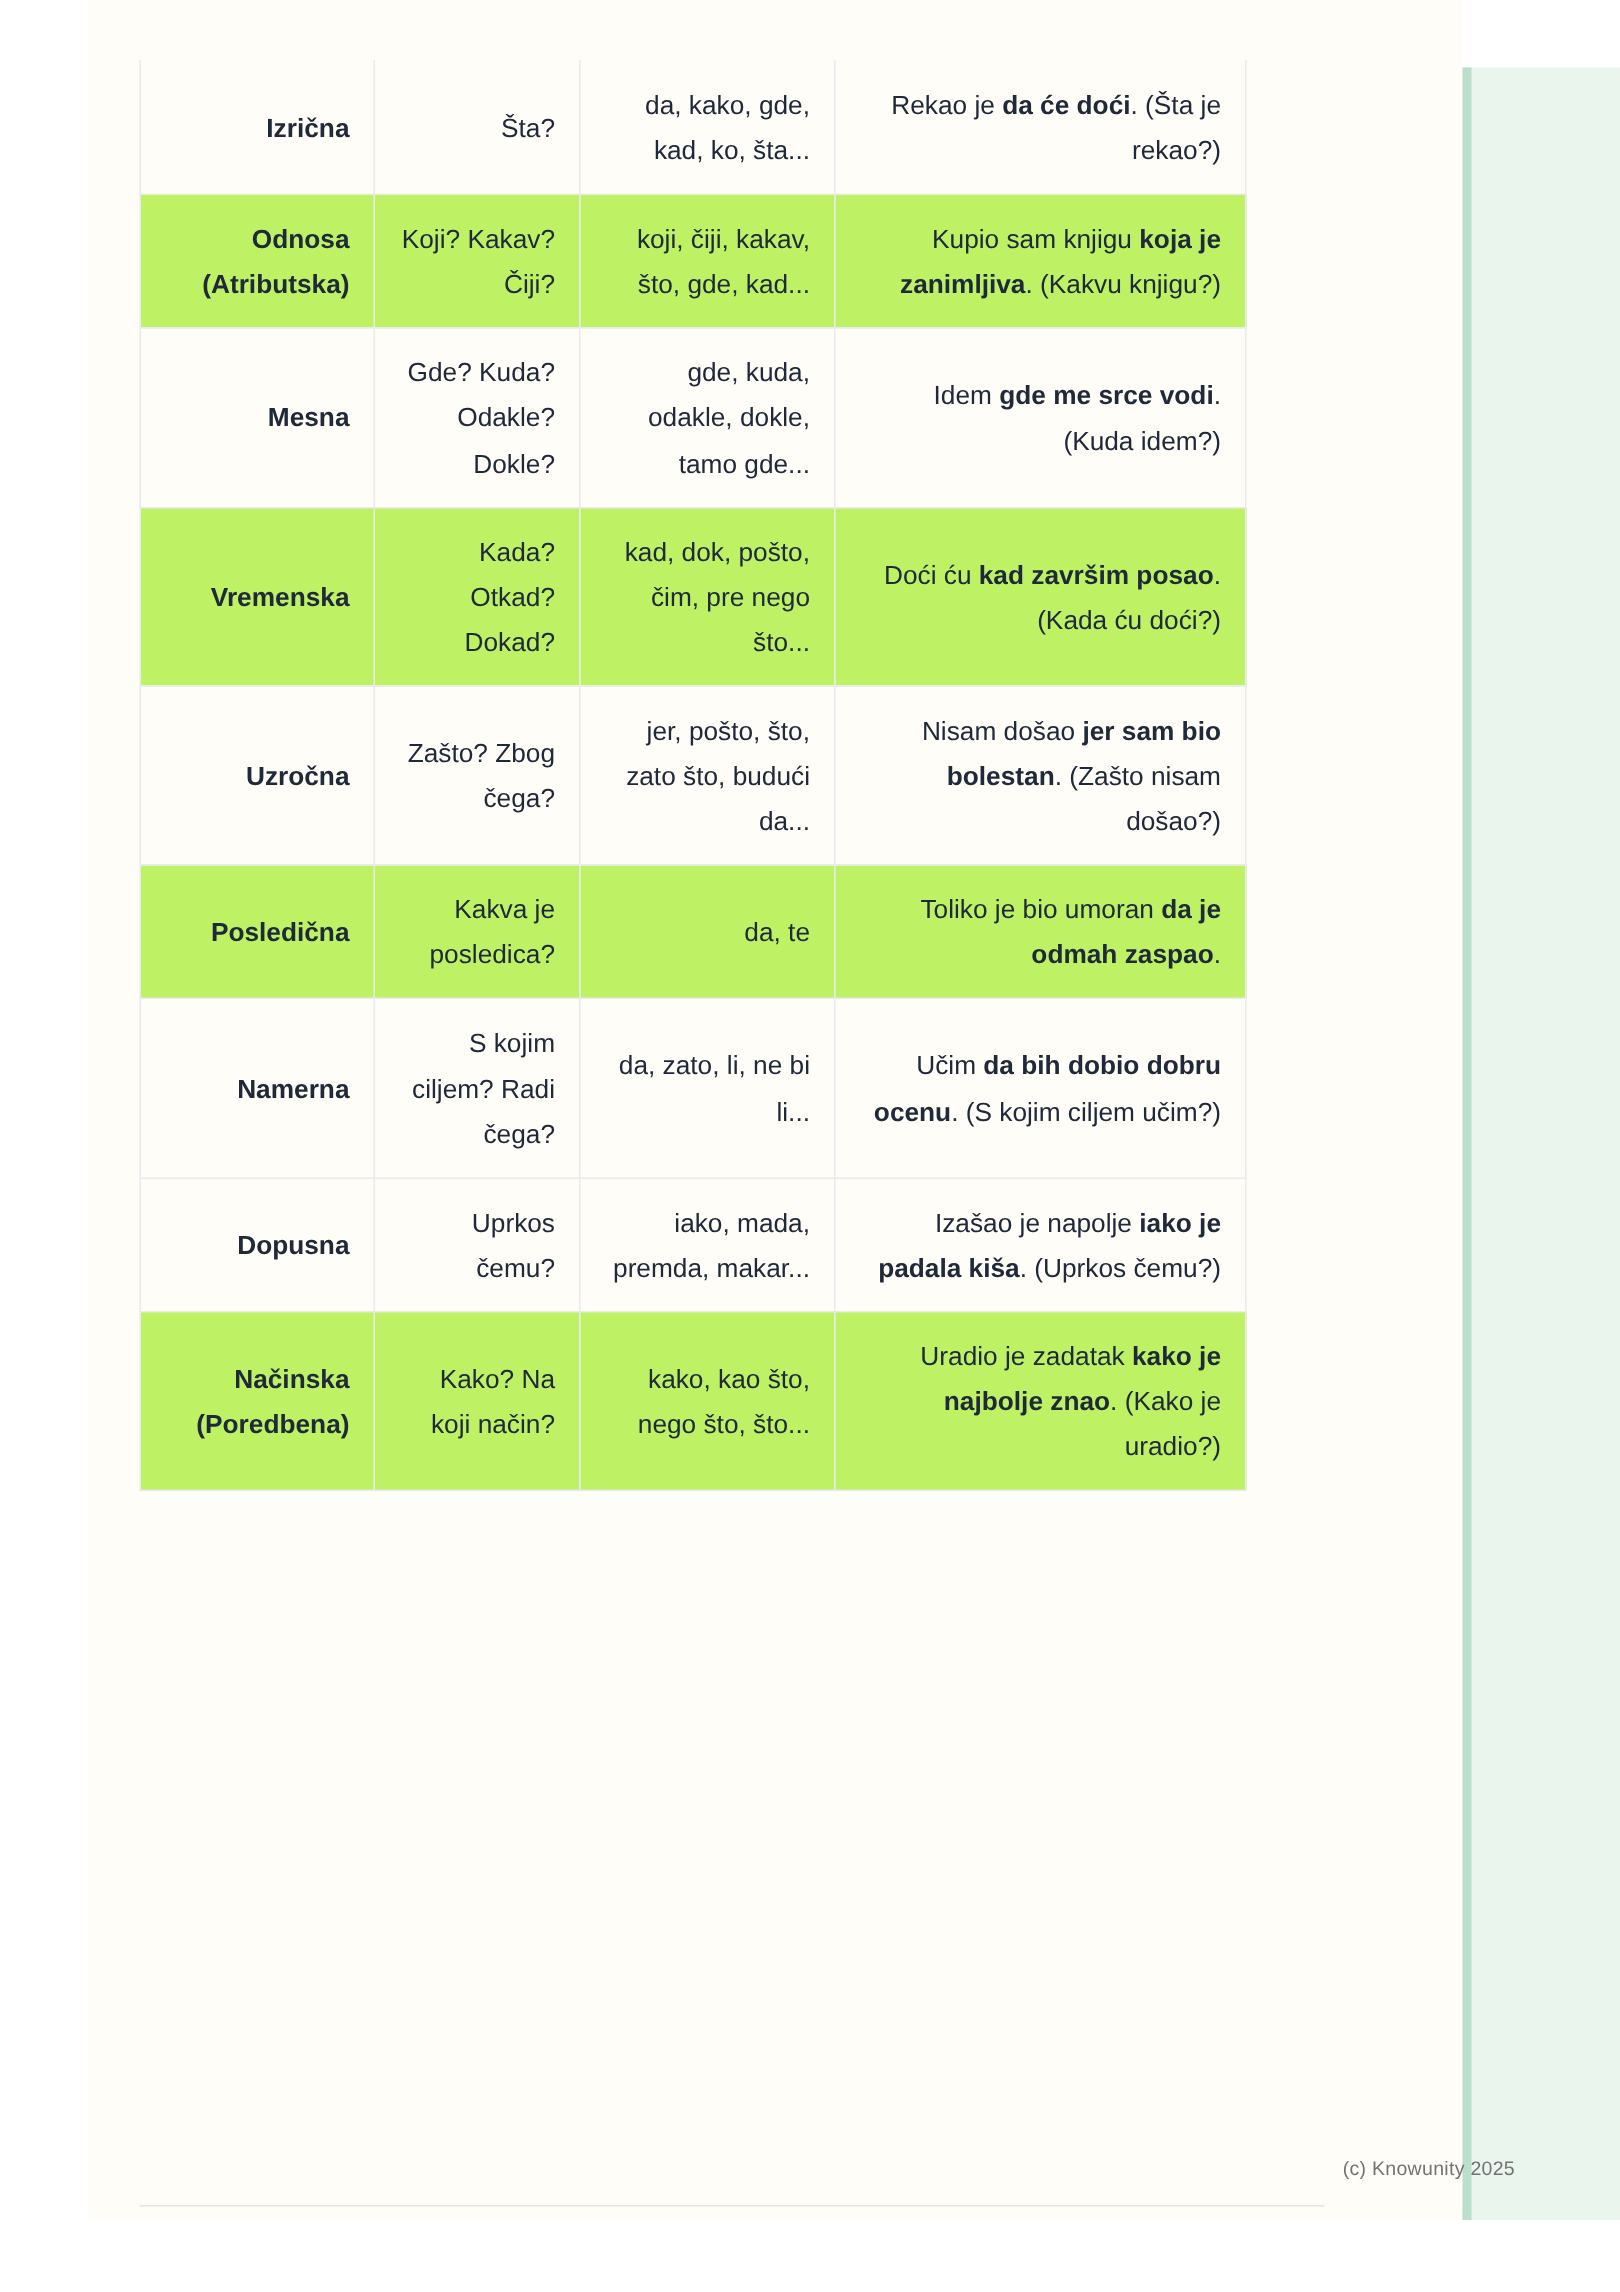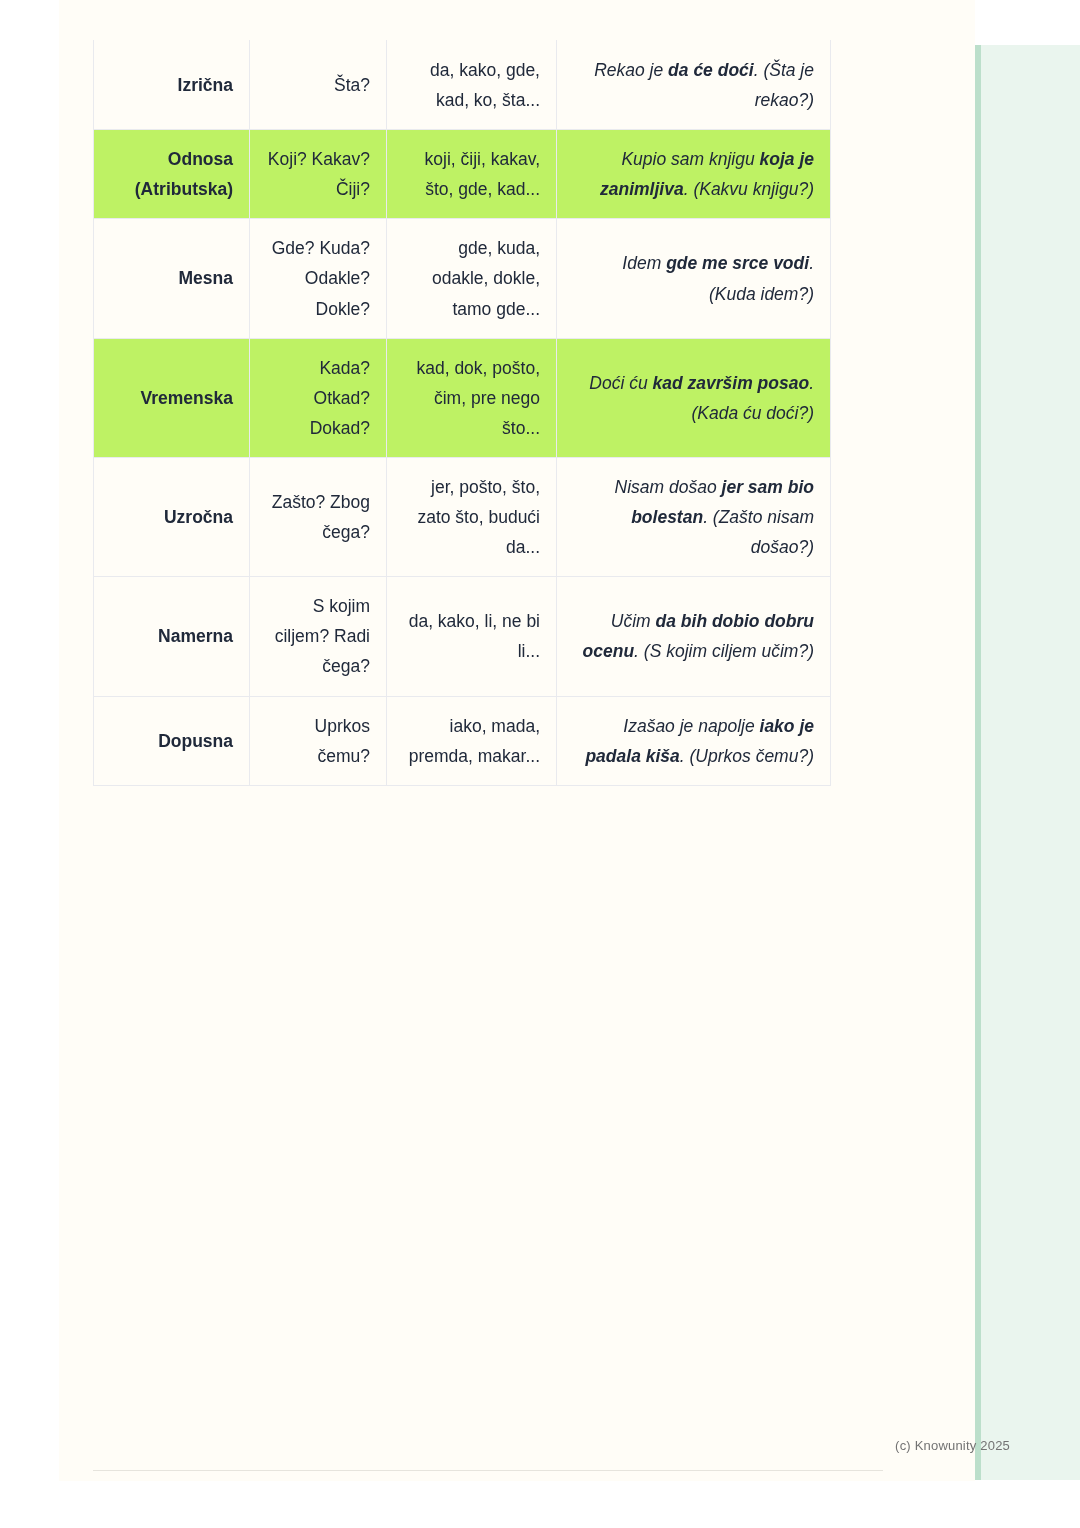--- a/index.html
+++ b/index.html
@@ -91,21 +91,21 @@
   table.grammar-table tr.row-odd  td { background: #fffdf7; }
   table.grammar-table tr.row-even td { background: #bef264; }
 
   td.cell-type {
     font-weight: 700;
     font-size: 17.5px;
     line-height: 1.62;
   }
   td.cell-quest   { font-weight: 400; }
   td.cell-conj    { font-weight: 400; }
-  td.cell-example { font-weight: 400; font-style: italic; }
+  td.cell-example { font-weight: 400; }
   td.cell-example b { font-weight: 700; }
 
   
   table.grammar-table tr:first-child td { border-top-color: transparent; }
 
   
   .watermark {
     position: absolute;
     left: 760px;
     top: 1438px;
@@ -160,31 +160,43 @@
             <td class="cell-quest">Kada? Otkad? Dokad?</td>
             <td class="cell-conj">kad, dok, pošto, čim, pre nego što...</td>
             <td class="cell-example"><span>Doći ću </span><b>kad završim posao</b><span>. (Kada ću doći?)</span></td>
           </tr>
           <tr class="row-odd">
             <td class="cell-type">Uzročna</td>
             <td class="cell-quest">Zašto? Zbog čega?</td>
             <td class="cell-conj">jer, pošto, što, zato što, budući da...</td>
             <td class="cell-example"><span>Nisam došao </span><b>jer sam bio bolestan</b><span>. (Zašto nisam došao?)</span></td>
           </tr>
+          <tr class="row-even">
+            <td class="cell-type">Posledična</td>
+            <td class="cell-quest">Kakva je posledica?</td>
+            <td class="cell-conj">da, te</td>
+            <td class="cell-example"><span>Toliko je bio umoran </span><b>da je odmah zaspao</b><span>.</span></td>
+          </tr>
           <tr class="row-odd">
             <td class="cell-type">Namerna</td>
             <td class="cell-quest">S kojim ciljem? Radi čega?</td>
-            <td class="cell-conj">da, kako, li, ne bi li...</td>
+            <td class="cell-conj">da, zato, li, ne bi li...</td>
             <td class="cell-example"><span>Učim </span><b>da bih dobio dobru ocenu</b><span>. (S kojim ciljem učim?)</span></td>
           </tr>
           <tr class="row-odd">
             <td class="cell-type">Dopusna</td>
             <td class="cell-quest">Uprkos čemu?</td>
             <td class="cell-conj">iako, mada, premda, makar...</td>
             <td class="cell-example"><span>Izašao je napolje </span><b>iako je padala kiša</b><span>. (Uprkos čemu?)</span></td>
           </tr>
+          <tr class="row-even">
+            <td class="cell-type">Načinska (Poredbena)</td>
+            <td class="cell-quest">Kako? Na koji način?</td>
+            <td class="cell-conj">kako, kao što, nego što, što...</td>
+            <td class="cell-example"><span>Uradio je zadatak </span><b>kako je najbolje znao</b><span>. (Kako je uradio?)</span></td>
+          </tr>
         </tbody>
     </table>
   </div>
 
   <div class="watermark">(c) Knowunity 2025</div>
 
 </div>
 
 </body></html>

